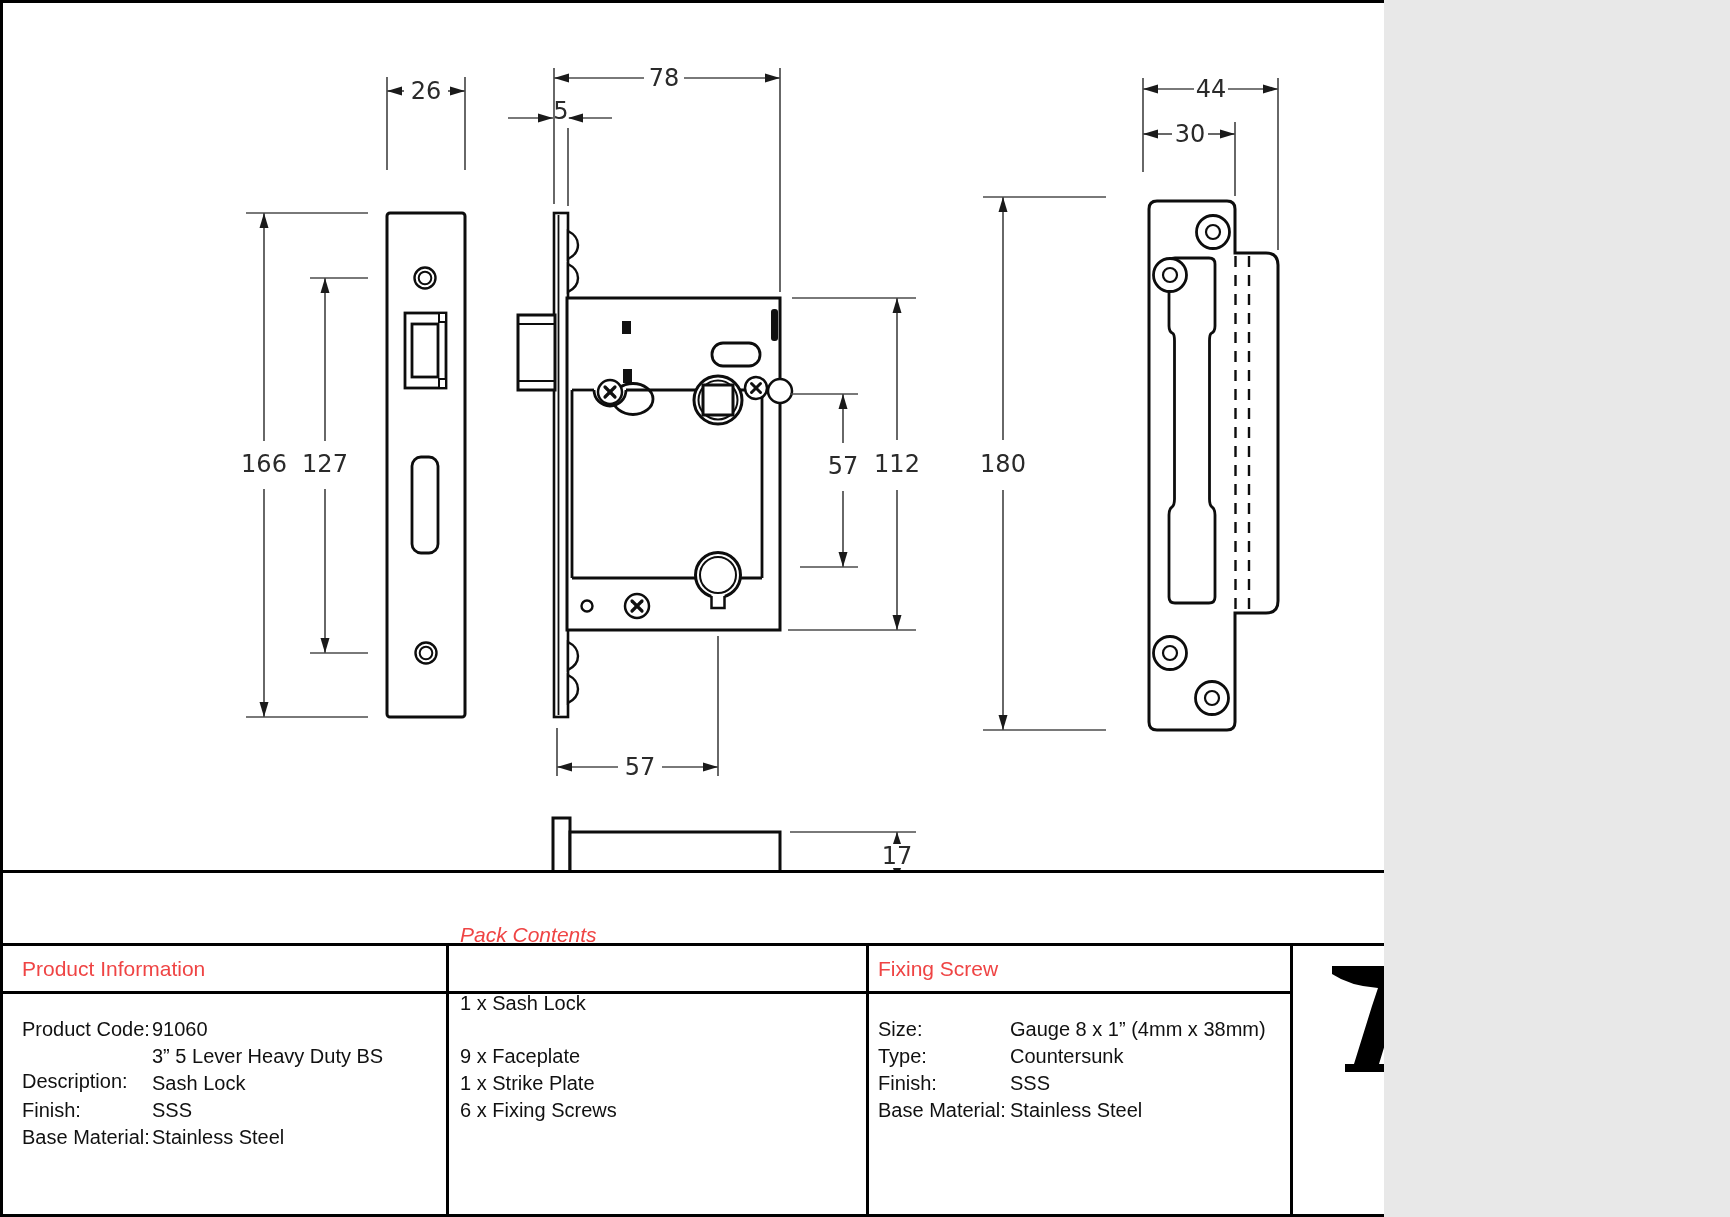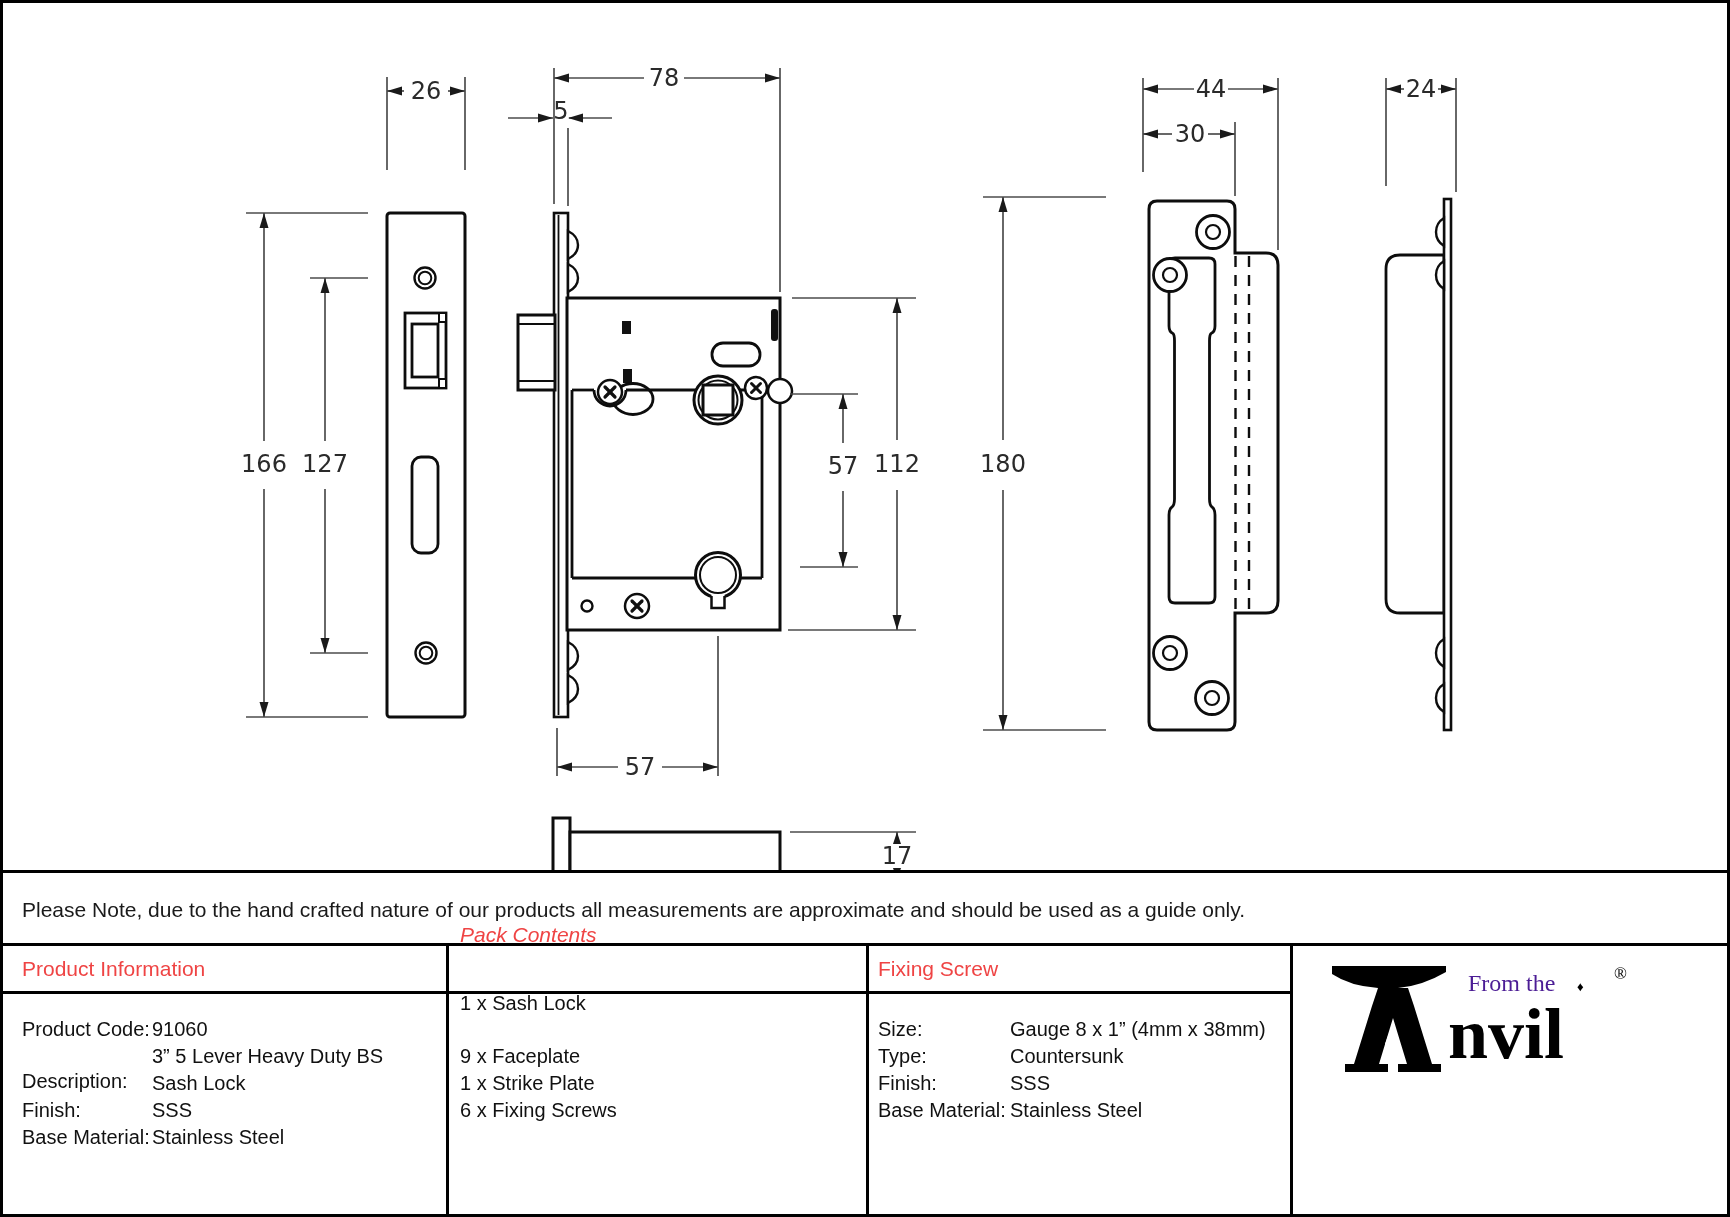--- a/index.html
+++ b/index.html
@@ -1,16 +1,16 @@
 <!DOCTYPE html>
 <html><head>
 <meta charset="utf-8">
 <style>
   html,body{margin:0;padding:0;background:#e8e8e8;}
-  #sheet{position:relative;width:1730px;height:1217px;background:#ffffff;overflow:hidden;
+  #sheet{position:relative;width:1384px;height:1217px;background:#ffffff;overflow:hidden;
          font-family:"Liberation Sans",sans-serif;color:#111;}
   .abs{position:absolute;}
   .frame{position:absolute;background:#000;}
   .hline{position:absolute;background:#000;height:3px;}
   .vline{position:absolute;background:#000;width:3px;}
   .note-text{position:absolute;font-size:21px;color:#1a1a1a;white-space:nowrap;}
   .hdr{position:absolute;font-size:21px;color:#ef4444;white-space:nowrap;}
   .cell-line{position:absolute;font-size:20px;color:#111;white-space:nowrap;}
   .dimtxt{font-family:"DejaVu Sans",sans-serif;font-size:24px;fill:#2a2a2a;}
   .parts{fill:#ffffff;stroke:#0d0d0d;}
@@ -245,21 +245,20 @@
         <line x1="1456" y1="78" x2="1456" y2="192"></line>
       <line x1="1386" y1="89" x2="1404" y2="89"></line>
         <line x1="1438" y1="89" x2="1456" y2="89"></line>
       <polygon points="1386,89 1401,84.5 1401,93.5" fill="#1a1a1a" stroke="none"></polygon>
       <polygon points="1456,89 1441,84.5 1441,93.5" fill="#1a1a1a" stroke="none"></polygon>
       <text class="dimtxt" x="1421" y="89" text-anchor="middle" dominant-baseline="central" stroke="none">24</text>
     </g>
   </svg>
 
   <div class="hline" style="left:0;top:870px;width:1730px;"></div>
-  <div class="note-text" style="left:22px;top:877px;line-height:66px;">Please Note, due to the hand crafted nature of our products all measurements are approximate and should be used as a guide only.</div>
 
   <div class="hline" style="left:0;top:943px;width:1730px;"></div>
   <div class="hline" style="left:0;top:991px;width:1290px;"></div>
   <div class="vline" style="left:446px;top:943px;height:271px;"></div>
   <div class="vline" style="left:866px;top:943px;height:271px;"></div>
   <div class="vline" style="left:1290px;top:943px;height:271px;"></div>
 
   <div class="hdr" style="left:22px;top:946px;line-height:45px;">Product Information</div>
   <div class="hdr" style="left:460px;top:912px;line-height:45px;font-style:italic;">Pack Contents</div>
   <div class="hdr" style="left:878px;top:946px;line-height:45px;">Fixing Screw</div>

